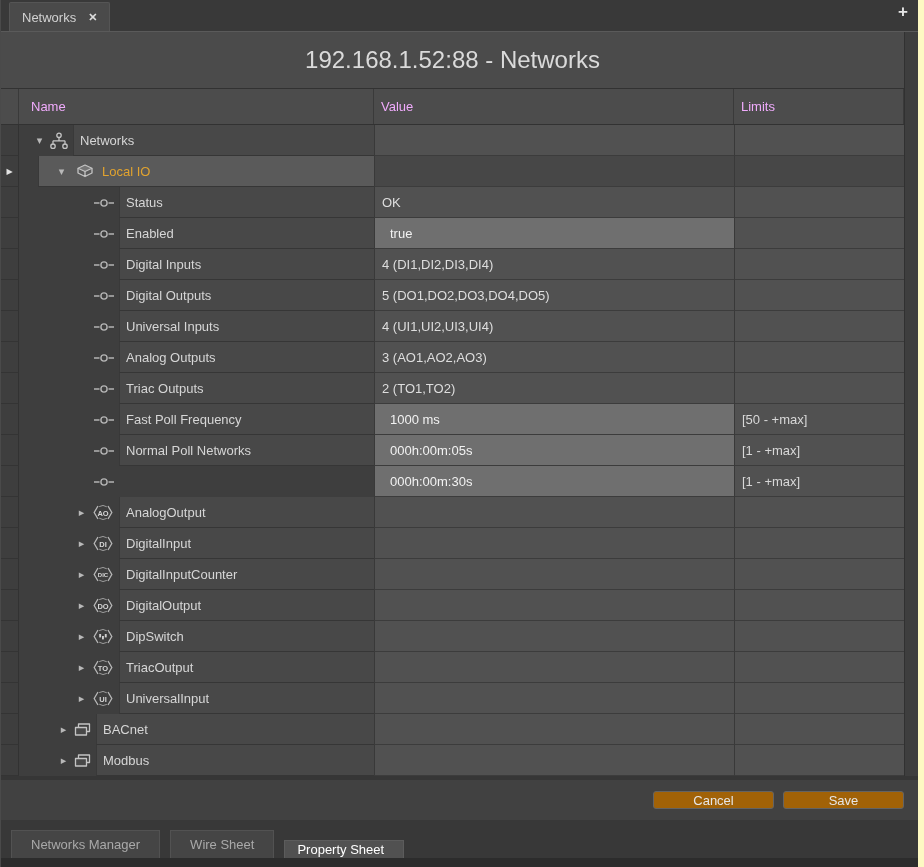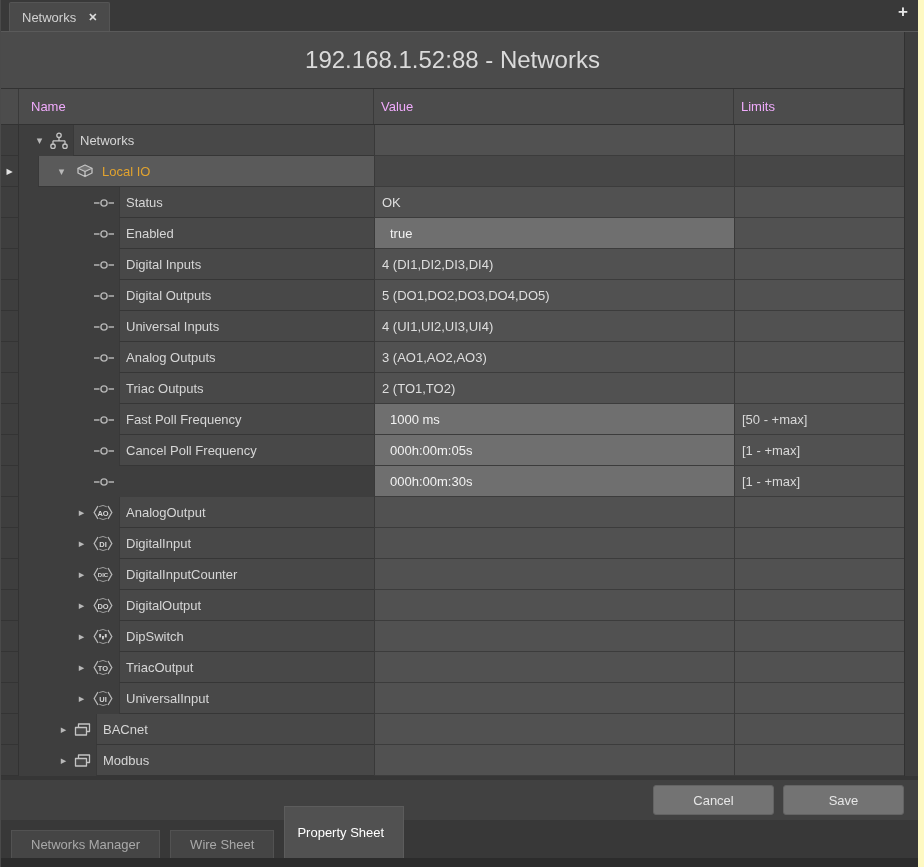--- a/index.html
+++ b/index.html
@@ -53,27 +53,27 @@
   .lcell{flex:1;background:#515151;border-left:1px solid #393939;border-bottom:1px solid #3c3c3c;
          display:flex;align-items:center;padding-left:7px;color:#d8d8d8;}
   .arrow{font-size:11px;color:#b8b8b8;width:13px;text-align:center;line-height:1;}
   .icon{display:inline-flex;align-items:center;justify-content:center;}
   
   .trow.selected .labelzone{background:#5a5a5a;color:#e1a32f;}
   .trow.selected .vcell,.trow.selected .lcell{background:#474747;}
   
   .button-bar{height:44px;background:#414141;border-top:4px solid #363636;
               display:flex;align-items:center;justify-content:flex-end;gap:9px;padding-right:14px;}
-  .btn{width:121px;height:30px;background:#737373;border:1px solid #636363;border-radius:3px;
+  .btn{width:121px;height:18px;background:#a16207;border:1px solid #636363;border-radius:3px;
        color:#e6e6e6;font-size:13px;display:flex;align-items:center;justify-content:center;}
   .bottom-tabs{height:38px;background:#383838;display:flex;align-items:flex-end;}
   .btab{height:28px;margin-left:10px;padding:0 19px;background:#454545;border:1px solid #525252;border-bottom:none;
         color:#a9a9a9;display:flex;align-items:center;white-space:nowrap;}
   .btab:first-child{margin-left:10px;}
-  .btab.active{height:52px;background:#515151;color:#ffffff;border-color:#5c5c5c;padding-left:12px;}
+  .btab.active{height:18px;background:#515151;color:#ffffff;border-color:#5c5c5c;padding-left:12px;}
   .bottom-strip{height:9px;background:#2c2c2c;}
   svg{display:block;}
 </style>
 </head>
 <body>
 
 <div class="app">
 
   <div class="tabbar">
     <div class="top-tab">
@@ -306,21 +306,21 @@
     <div class="namewrap">
               <div class="treezone" style="flex:0 0 100px">
                 <span class="icon">
                   <svg width="22" height="10" viewBox="0 0 22 10">
       <path d="M1 5 H6.5 M15.5 5 H21" stroke="#b4b4b4" stroke-width="1.4" fill="none"></path>
       <circle cx="11" cy="5" r="3.1" stroke="#b4b4b4" stroke-width="1.4" fill="none"></circle>
                   </svg>
                 </span>
               </div>
       <div class="labelzone">
-        <span>Cancel Poll Frequency</span>
+        <span>Normal Poll Networks</span>
               </div>
             </div>
     <div class="vcell">
               <div class="editbox">000h:00m:05s</div>
             </div>
     <div class="lcell">[1 - +max]</div>
           </div>
           <div class="trow">
     <div class="gutter"></div>
     <div class="namewrap">

